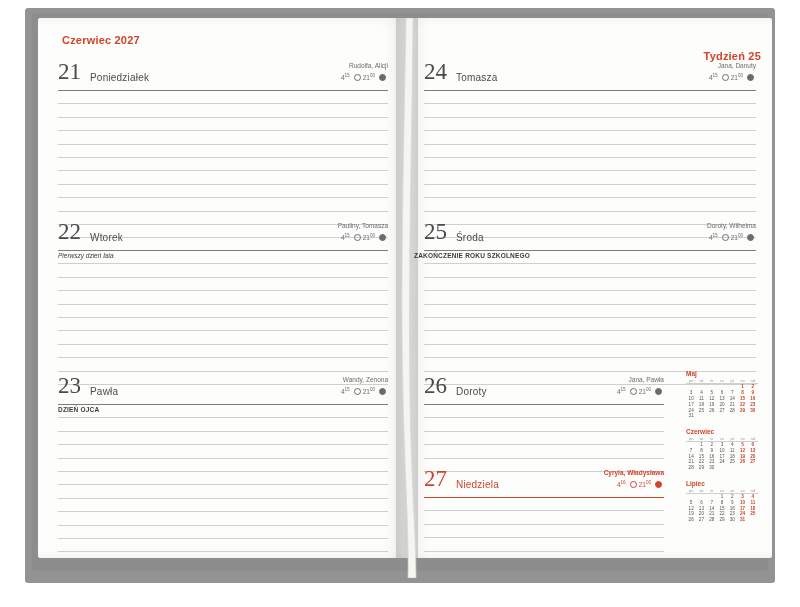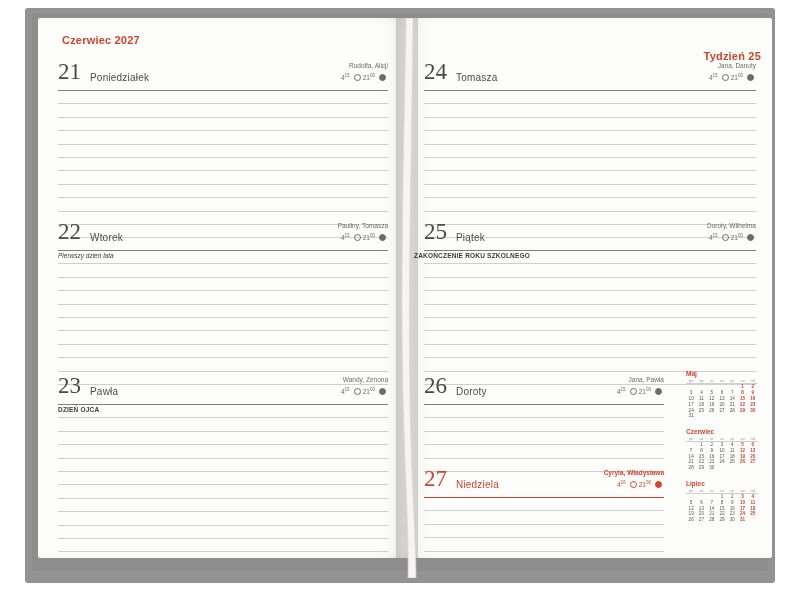--- a/index.html
+++ b/index.html
@@ -304,21 +304,21 @@
           <div class="rule"></div>
           <div class="rule"></div>
           <div class="rule"></div>
           <div class="rule"></div>
         </div>
       </div>
 
       <div class="day" style="top:208px;">
         <div class="day-top">
           <div class="daynum">25</div>
-          <div class="dayname">Piątek</div>
+          <div class="dayname">Środa</div>
           <div class="namedays">Doroty, Wilhelma</div>
           <div class="suntimes">
             <span>4</span><sup>15</sup><span class="sunicon"></span><span>21</span><sup>00</sup><span class="sunicon full"></span>
           </div>
         </div>
         <div class="rule head"></div>
         <div class="note bold" style="top:26px;left:-10px;">ZAKOŃCZENIE ROKU SZKOLNEGO</div>
         <div class="lines" style="margin-top:10px;">
           <div class="rule"></div>
           <div class="rule"></div>

